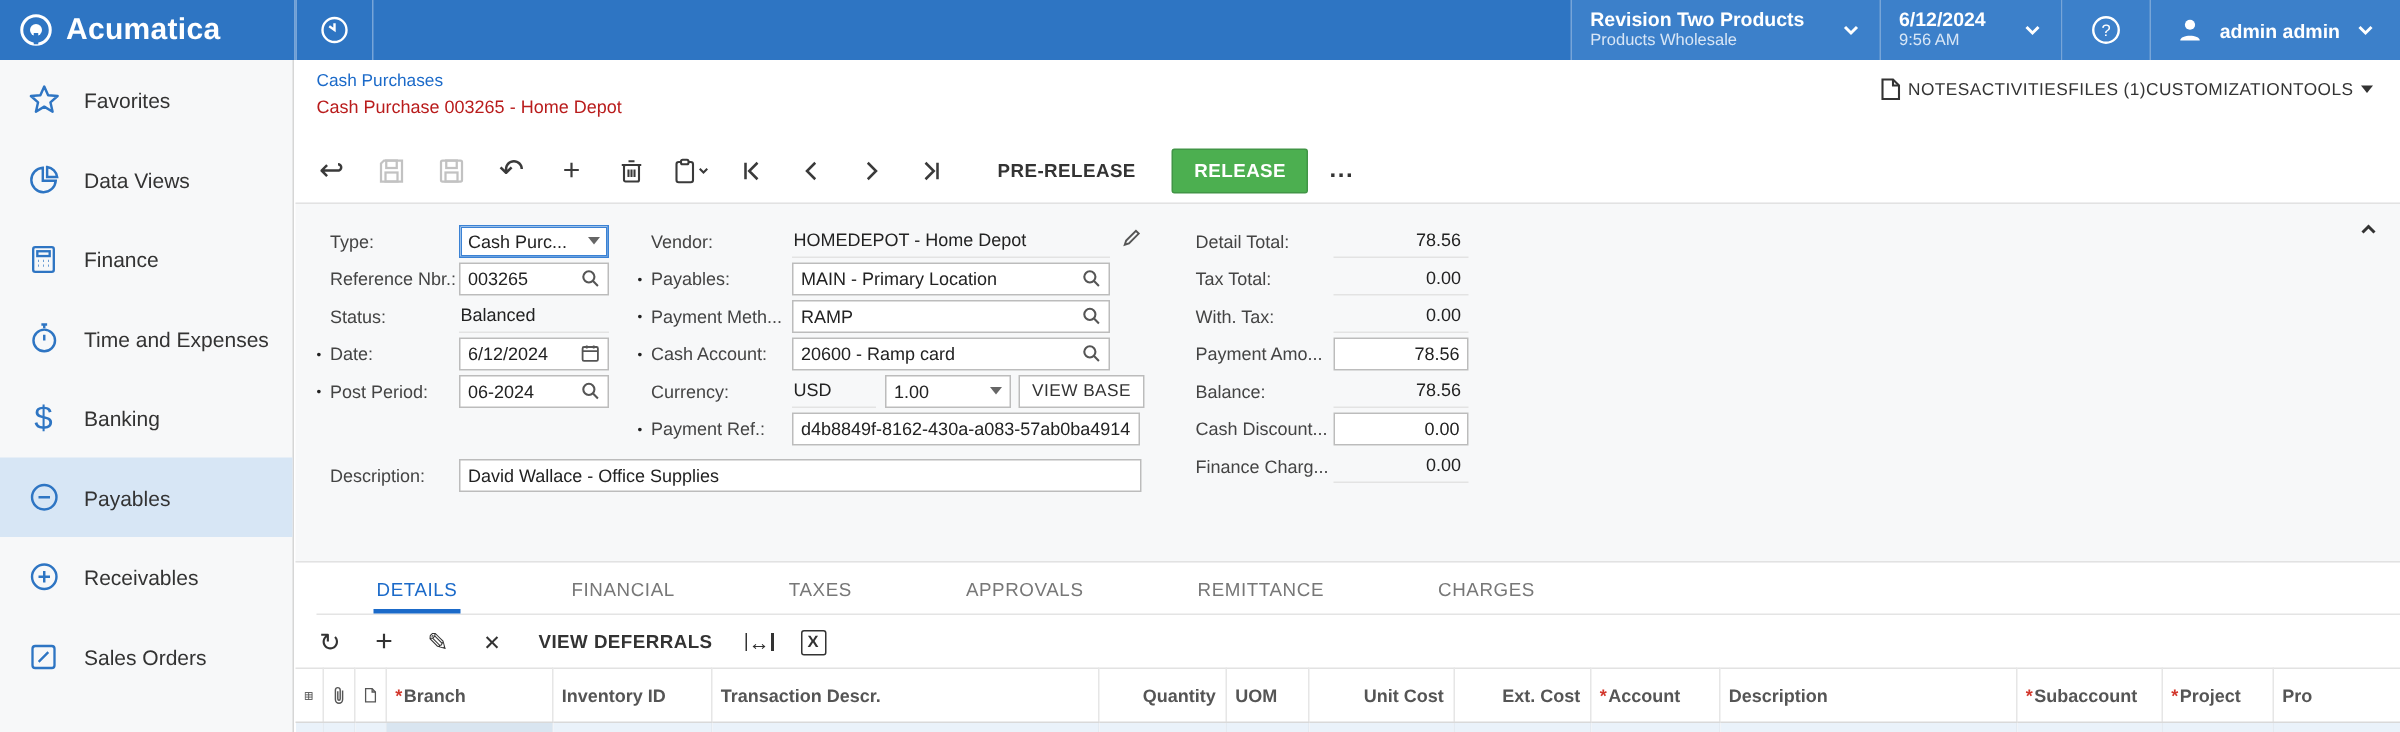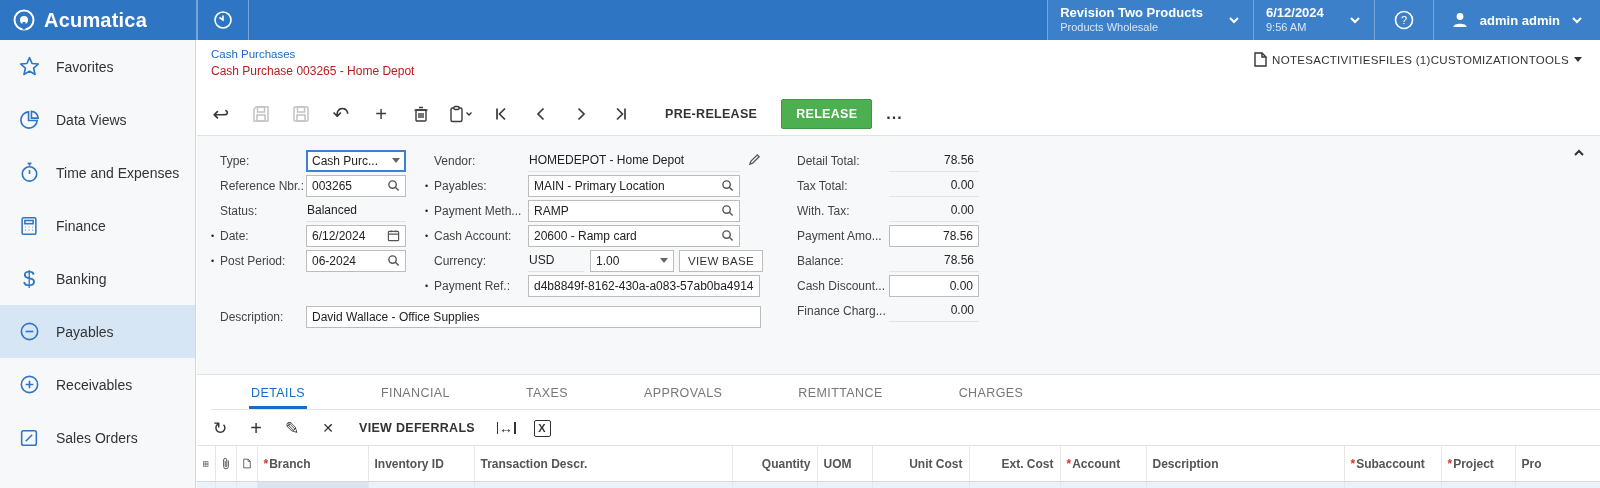--- a/index.html
+++ b/index.html
@@ -186,38 +186,38 @@
       <span class="side-icon">
           <svg width="23" height="23" viewBox="0 0 24 24" fill="none" stroke="#2e75c3" stroke-width="1.7">
             <path d="M11 4 A8.5 8.5 0 1 0 20 13 L11 13 Z"></path>
             <path d="M14 3.5 A8 8 0 0 1 21 10.5 L14 10.5 Z"></path>
           </svg>
         </span>
       <span>Data Views</span>
     </div>
     <div class="side-item">
       <span class="side-icon">
+          <svg width="22" height="22" viewBox="0 0 24 24" fill="none" stroke="#2e75c3" stroke-width="1.7">
+            <rect x="4.5" y="3" width="15" height="18" rx="1.5"></rect>
+            <rect x="7.5" y="6" width="9" height="3.5"></rect>
+            <path d="M8 13 h.5 M11.8 13 h.5 M15.5 13 h.5 M8 16.5 h.5 M11.8 16.5 h.5 M15.5 16.5 h.5"></path>
+          </svg>
+        </span>
+      <span>Finance</span>
+    </div>
+    <div class="side-item">
+      <span class="side-icon">
           <svg width="23" height="23" viewBox="0 0 24 24" fill="none" stroke="#2e75c3" stroke-width="1.7">
             <circle cx="12" cy="13.5" r="7.5"></circle>
             <path d="M12 9.5 V13.5"></path>
             <path d="M10 2.5 H14"></path>
             <path d="M12 2.5 V5"></path>
           </svg>
         </span>
       <span>Time and Expenses</span>
-    </div>
-    <div class="side-item">
-      <span class="side-icon">
-          <svg width="22" height="22" viewBox="0 0 24 24" fill="none" stroke="#2e75c3" stroke-width="1.7">
-            <rect x="4.5" y="3" width="15" height="18" rx="1.5"></rect>
-            <rect x="7.5" y="6" width="9" height="3.5"></rect>
-            <path d="M8 13 h.5 M11.8 13 h.5 M15.5 13 h.5 M8 16.5 h.5 M11.8 16.5 h.5 M15.5 16.5 h.5"></path>
-          </svg>
-        </span>
-      <span>Finance</span>
     </div>
     <div class="side-item">
       <span class="side-icon">
           <span class="dollar">$</span>
         </span>
       <span>Banking</span>
     </div>
     <div class="side-item sel">
       <span class="side-icon">
           <svg width="23" height="23" viewBox="0 0 24 24" fill="none" stroke="#2e75c3" stroke-width="1.7">

